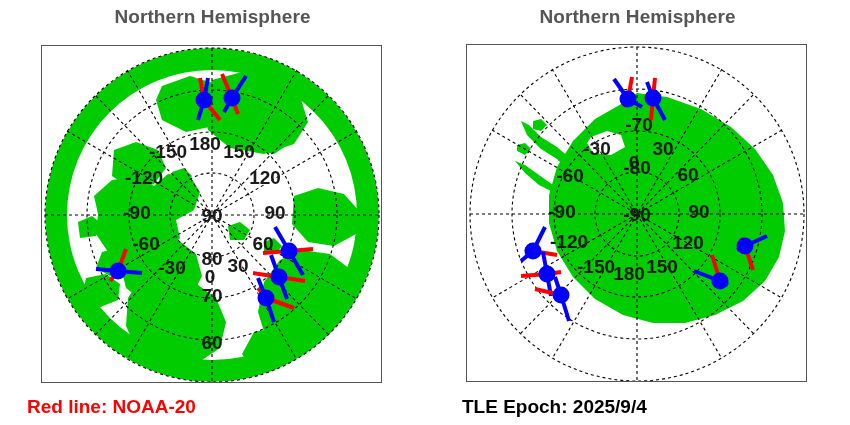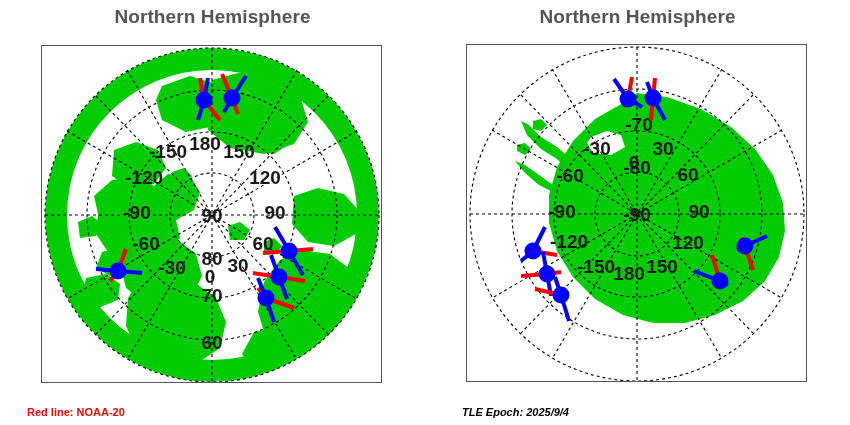--- a/index.html
+++ b/index.html
@@ -15,25 +15,25 @@
           font-size:19px;font-weight:600;color:#555555;letter-spacing:.1px;
           white-space:nowrap;}
 
   .frame{position:absolute;border:1.4px solid #555555;background:#ffffff;
          box-sizing:border-box;overflow:hidden;}
   .frame.north{left:41px;top:45px;width:341px;height:338px;}
   .frame.south{left:41px;top:44px;width:341px;height:338px;}
 
   .plotsvg{position:absolute;left:0;top:0;}
 
-  .legend{position:absolute;bottom:7px;font-size:11px;font-weight:bold;
+  .legend{position:absolute;bottom:7px;font-size:19px;font-weight:bold;
           white-space:nowrap;}
   .legend.red{left:27px;color:#ff0000;}
   .legend.blue{left:249px;color:#0000ff;}
-  .legend.epoch{left:462px;color:#000000;font-style:italic;}
+  .legend.epoch{left:462px;color:#000000;}
 
   text{font-family:"Liberation Sans","DejaVu Sans",sans-serif;}
   .glab{font-size:19px;font-weight:bold;fill:#1a1a1a;}
 </style>
 </head>
 <body>
 
 <div class="root">
 
   <div class="panel north">

